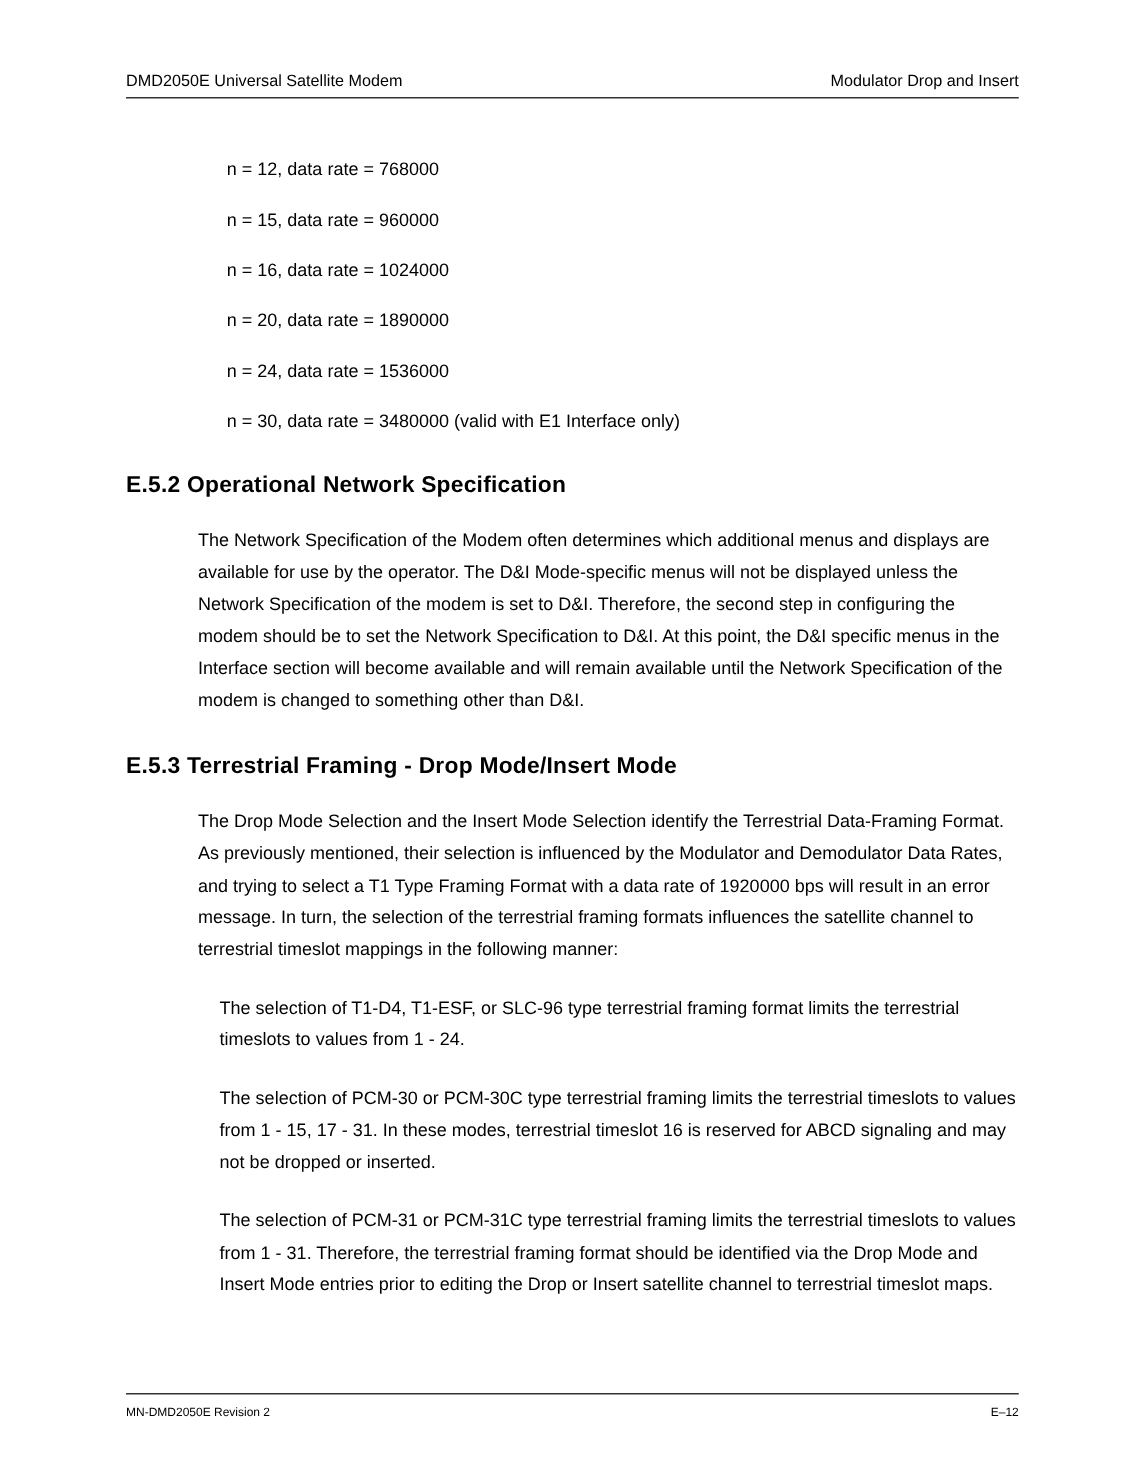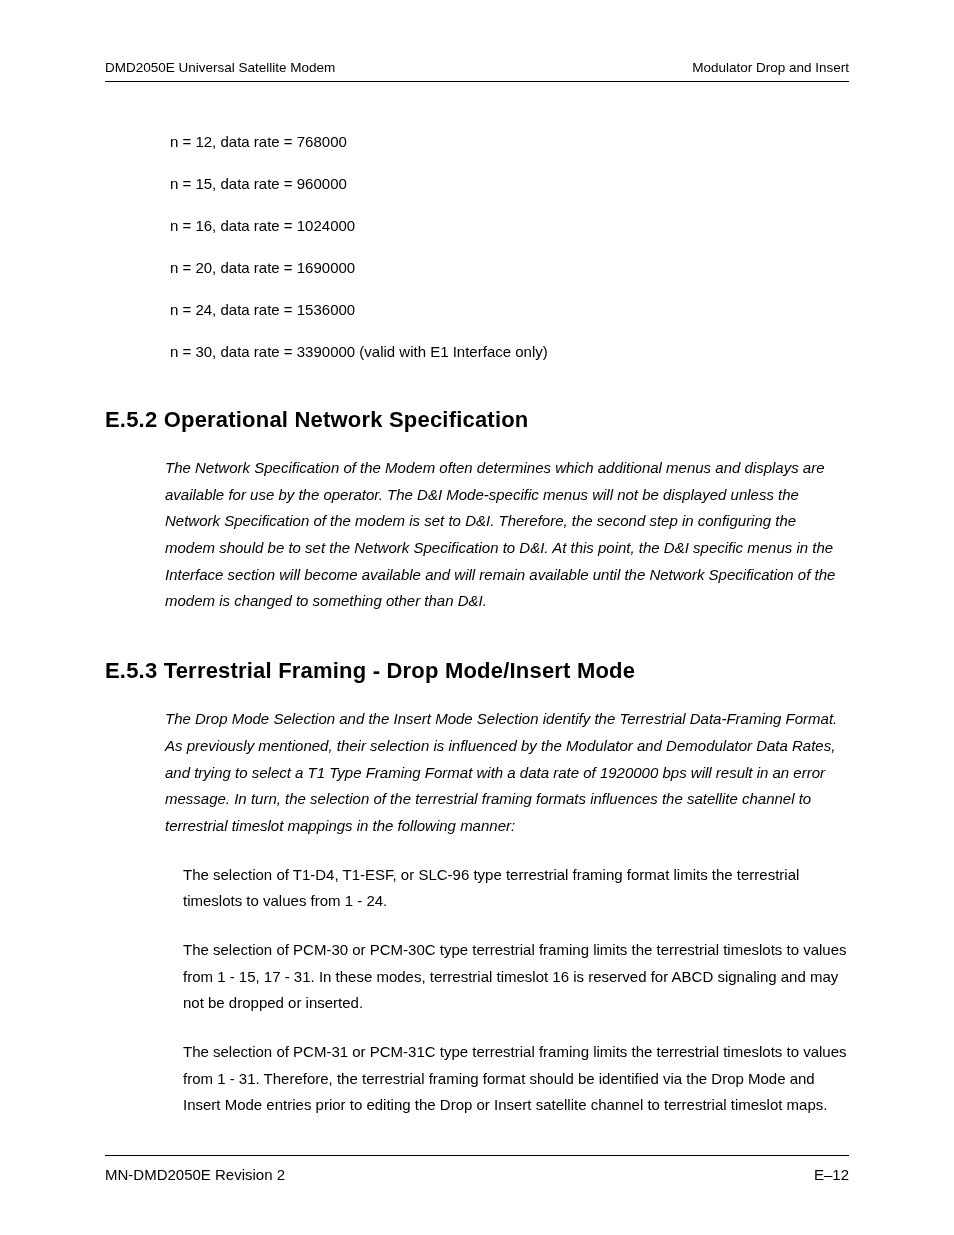--- a/index.html
+++ b/index.html
@@ -25,42 +25,41 @@
     font-size: 13.5px;
     color: #000;
     margin-bottom: 6px;
   }
   .header-rule {
     border: none;
     border-top: 1px solid #000;
     margin: 0 0 48px 0;
   }
   .rate-list {
-    margin-left: 65px;
+    margin-left: 84px;
     font-size: 15px;
     line-height: 1.6;
   }
   .rate-list p {
     margin: 0 0 18px 0;
   }
   h2.section {
-    font-size: 22px;
+    font-size: 19px;
     font-weight: bold;
-    margin: 43px 0 22px 0;
+    margin: 30px 0 22px 0;
     letter-spacing: 0.2px;
   }
   .body-block {
     margin-left: 60px;
     font-size: 15px;
     line-height: 1.78;
   }
   .body-block p {
     margin: 0 0 22px 0;
     text-align: left;
-    font-style: italic;
   }
   .sub-block {
     margin-left: 78px;
     font-size: 15px;
     line-height: 1.78;
   }
   .sub-block p {
     margin: 0 0 22px 0;
   }
   .footer {
@@ -70,41 +69,41 @@
     bottom: 52px;
   }
   .footer-rule {
     border: none;
     border-top: 1px solid #000;
     margin: 0 0 10px 0;
   }
   .footer-row {
     display: flex;
     justify-content: space-between;
-    font-size: 15px;
+    font-size: 10px;
   }
 </style>
 </head>
 <body>
 
 <div class="page">
 
   <div class="header-row">
     <span>DMD2050E Universal Satellite Modem</span>
     <span>Modulator Drop and Insert</span>
   </div>
   <hr class="header-rule">
 
   <div class="rate-list">
     <p>n = 12, data rate = 768000</p>
     <p>n = 15, data rate = 960000</p>
     <p>n = 16, data rate = 1024000</p>
-    <p>n = 20, data rate = 1690000</p>
+    <p>n = 20, data rate = 1890000</p>
     <p>n = 24, data rate = 1536000</p>
-    <p>n = 30, data rate = 3390000 (valid with E1 Interface only)</p>
+    <p>n = 30, data rate = 3480000 (valid with E1 Interface only)</p>
   </div>
 
   <h2 class="section">E.5.2  Operational Network Specification</h2>
   <div class="body-block">
     <p>The Network Specification of the Modem often determines which additional menus and displays are available for use by the operator.  The D&amp;I Mode-specific menus will not be displayed unless the Network Specification of the modem is set to D&amp;I.  Therefore, the second step in configuring the modem should be to set the Network Specification to D&amp;I.  At this point, the D&amp;I specific menus in the Interface section will become available and will remain available until the Network Specification of the modem is changed to something other than D&amp;I.</p>
   </div>
 
   <h2 class="section">E.5.3  Terrestrial Framing - Drop Mode/Insert Mode</h2>
   <div class="body-block">
     <p>The Drop Mode Selection and the Insert Mode Selection identify the Terrestrial Data-Framing Format.  As previously mentioned, their selection is influenced by the Modulator and Demodulator Data Rates, and trying to select a T1 Type Framing Format with a data rate of 1920000 bps will result in an error message.  In turn, the selection of the terrestrial framing formats influences the satellite channel to terrestrial timeslot mappings in the following manner:</p>

